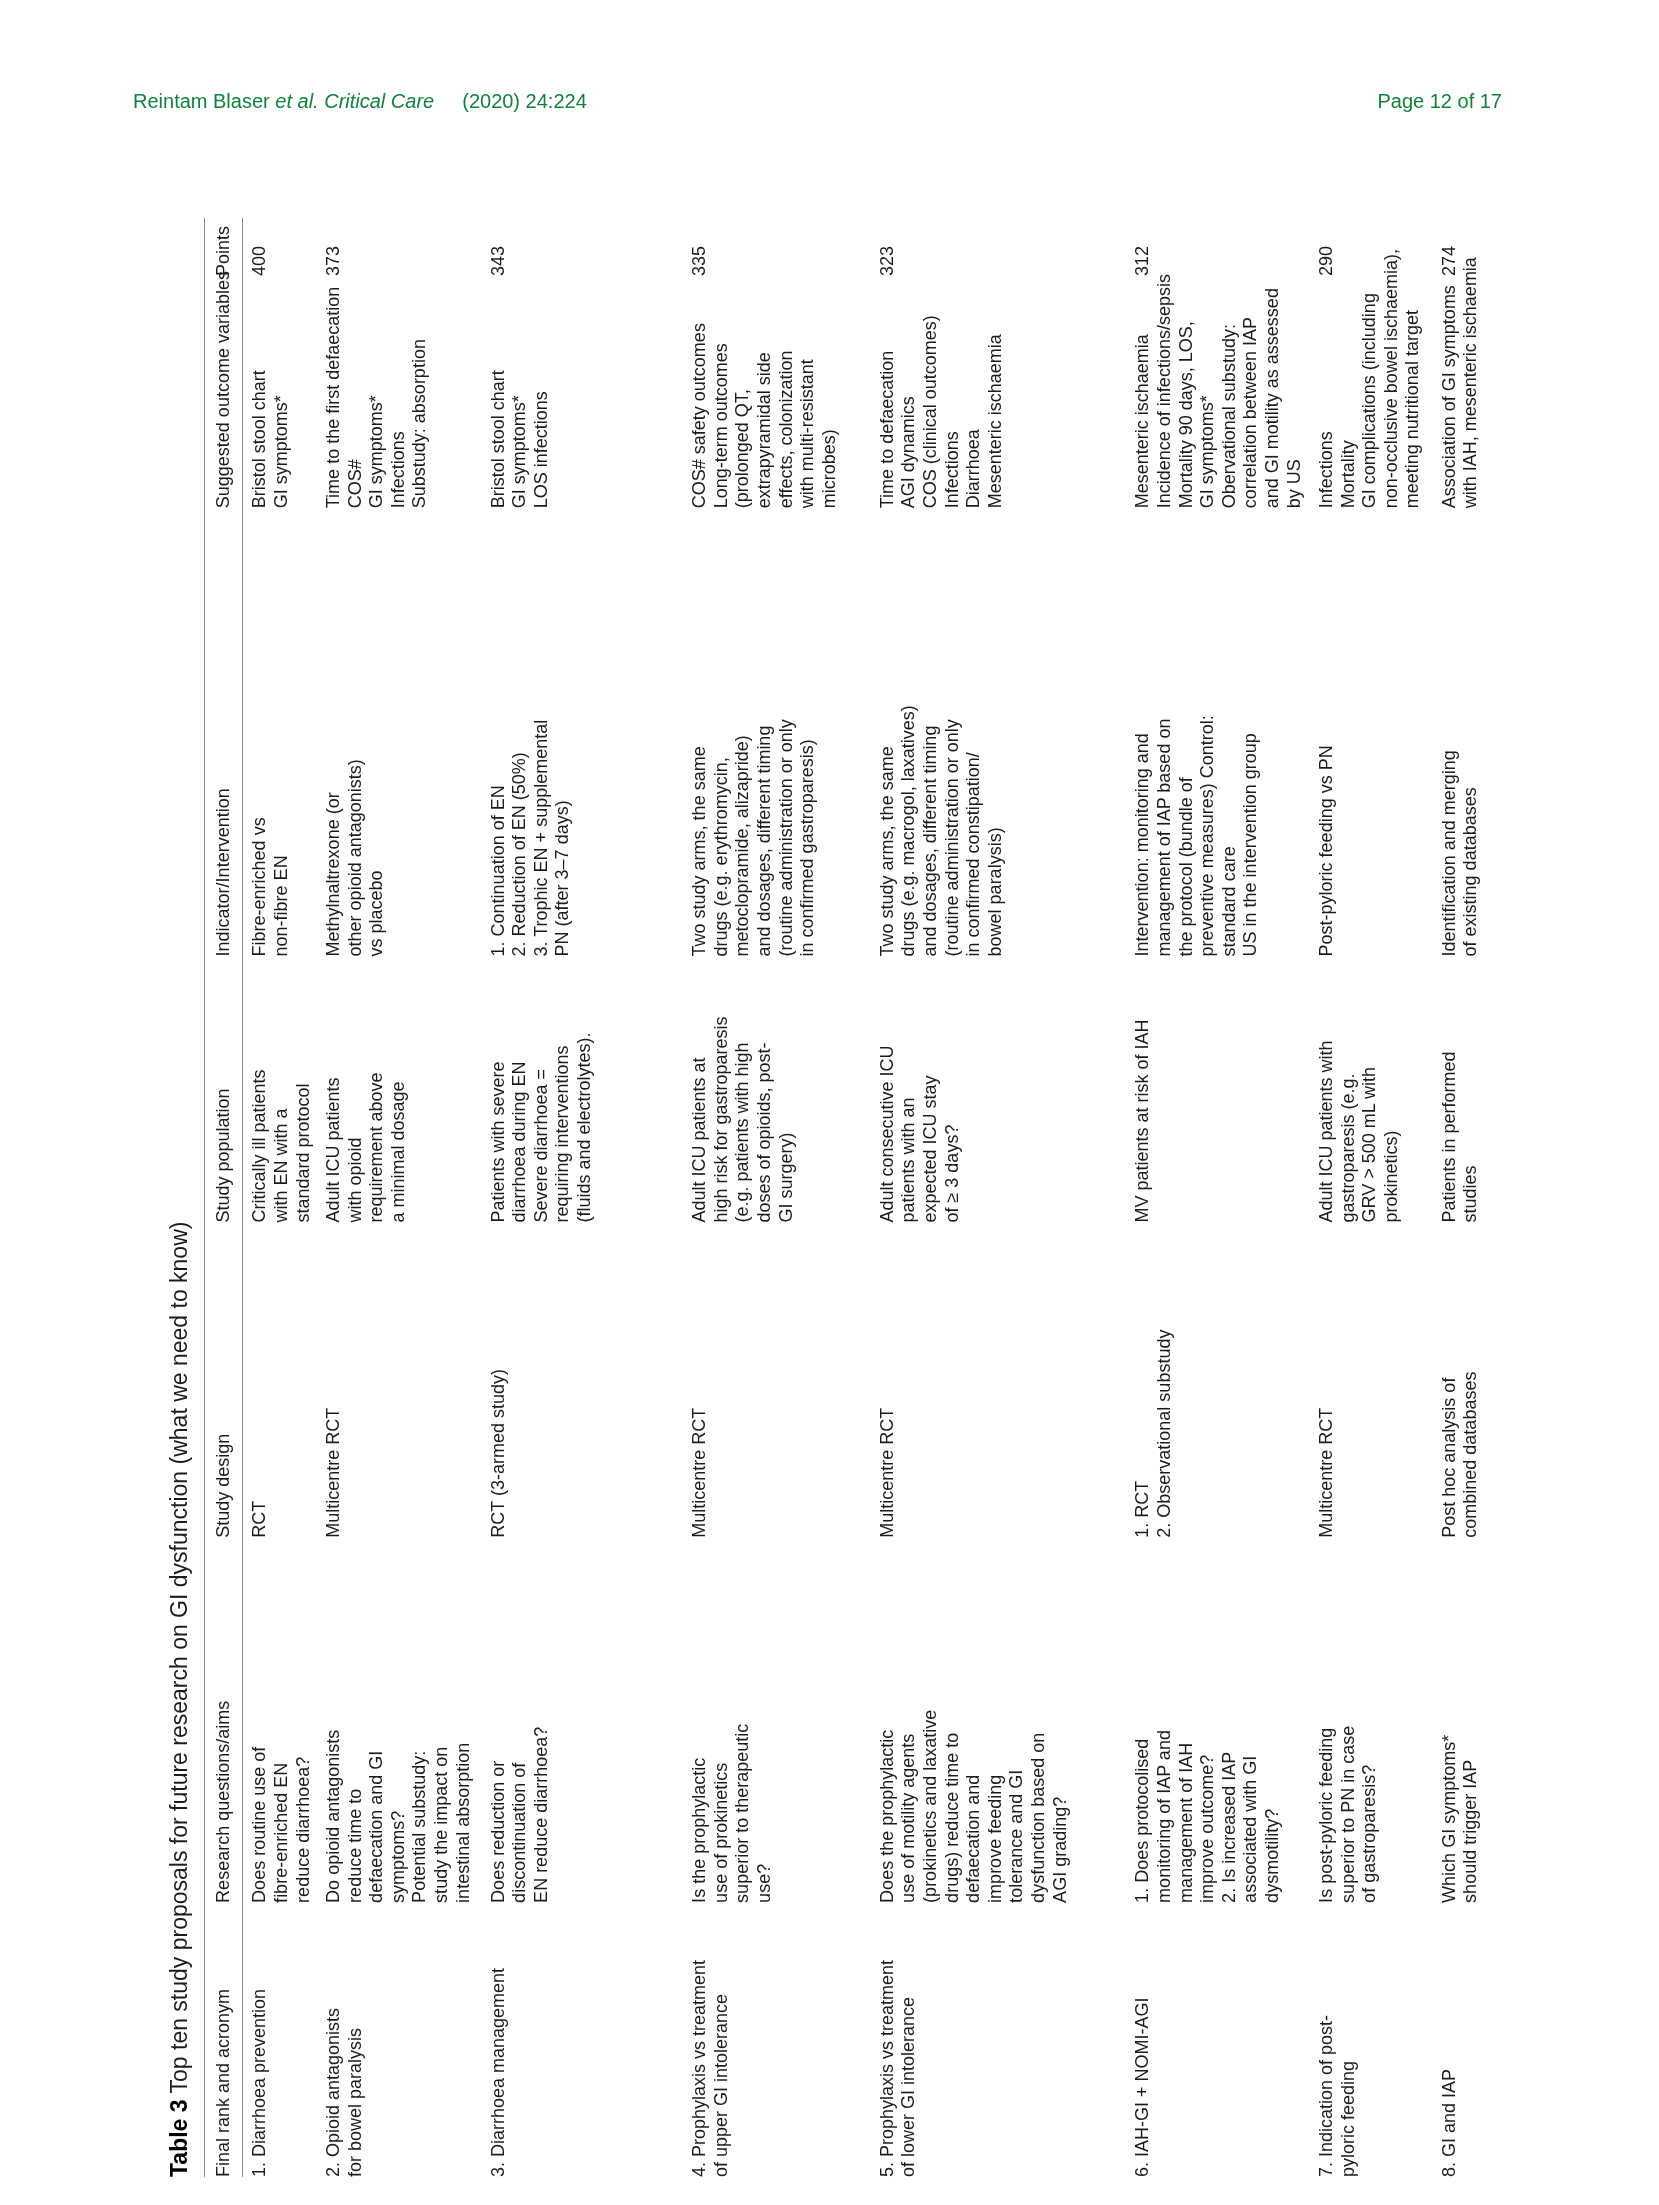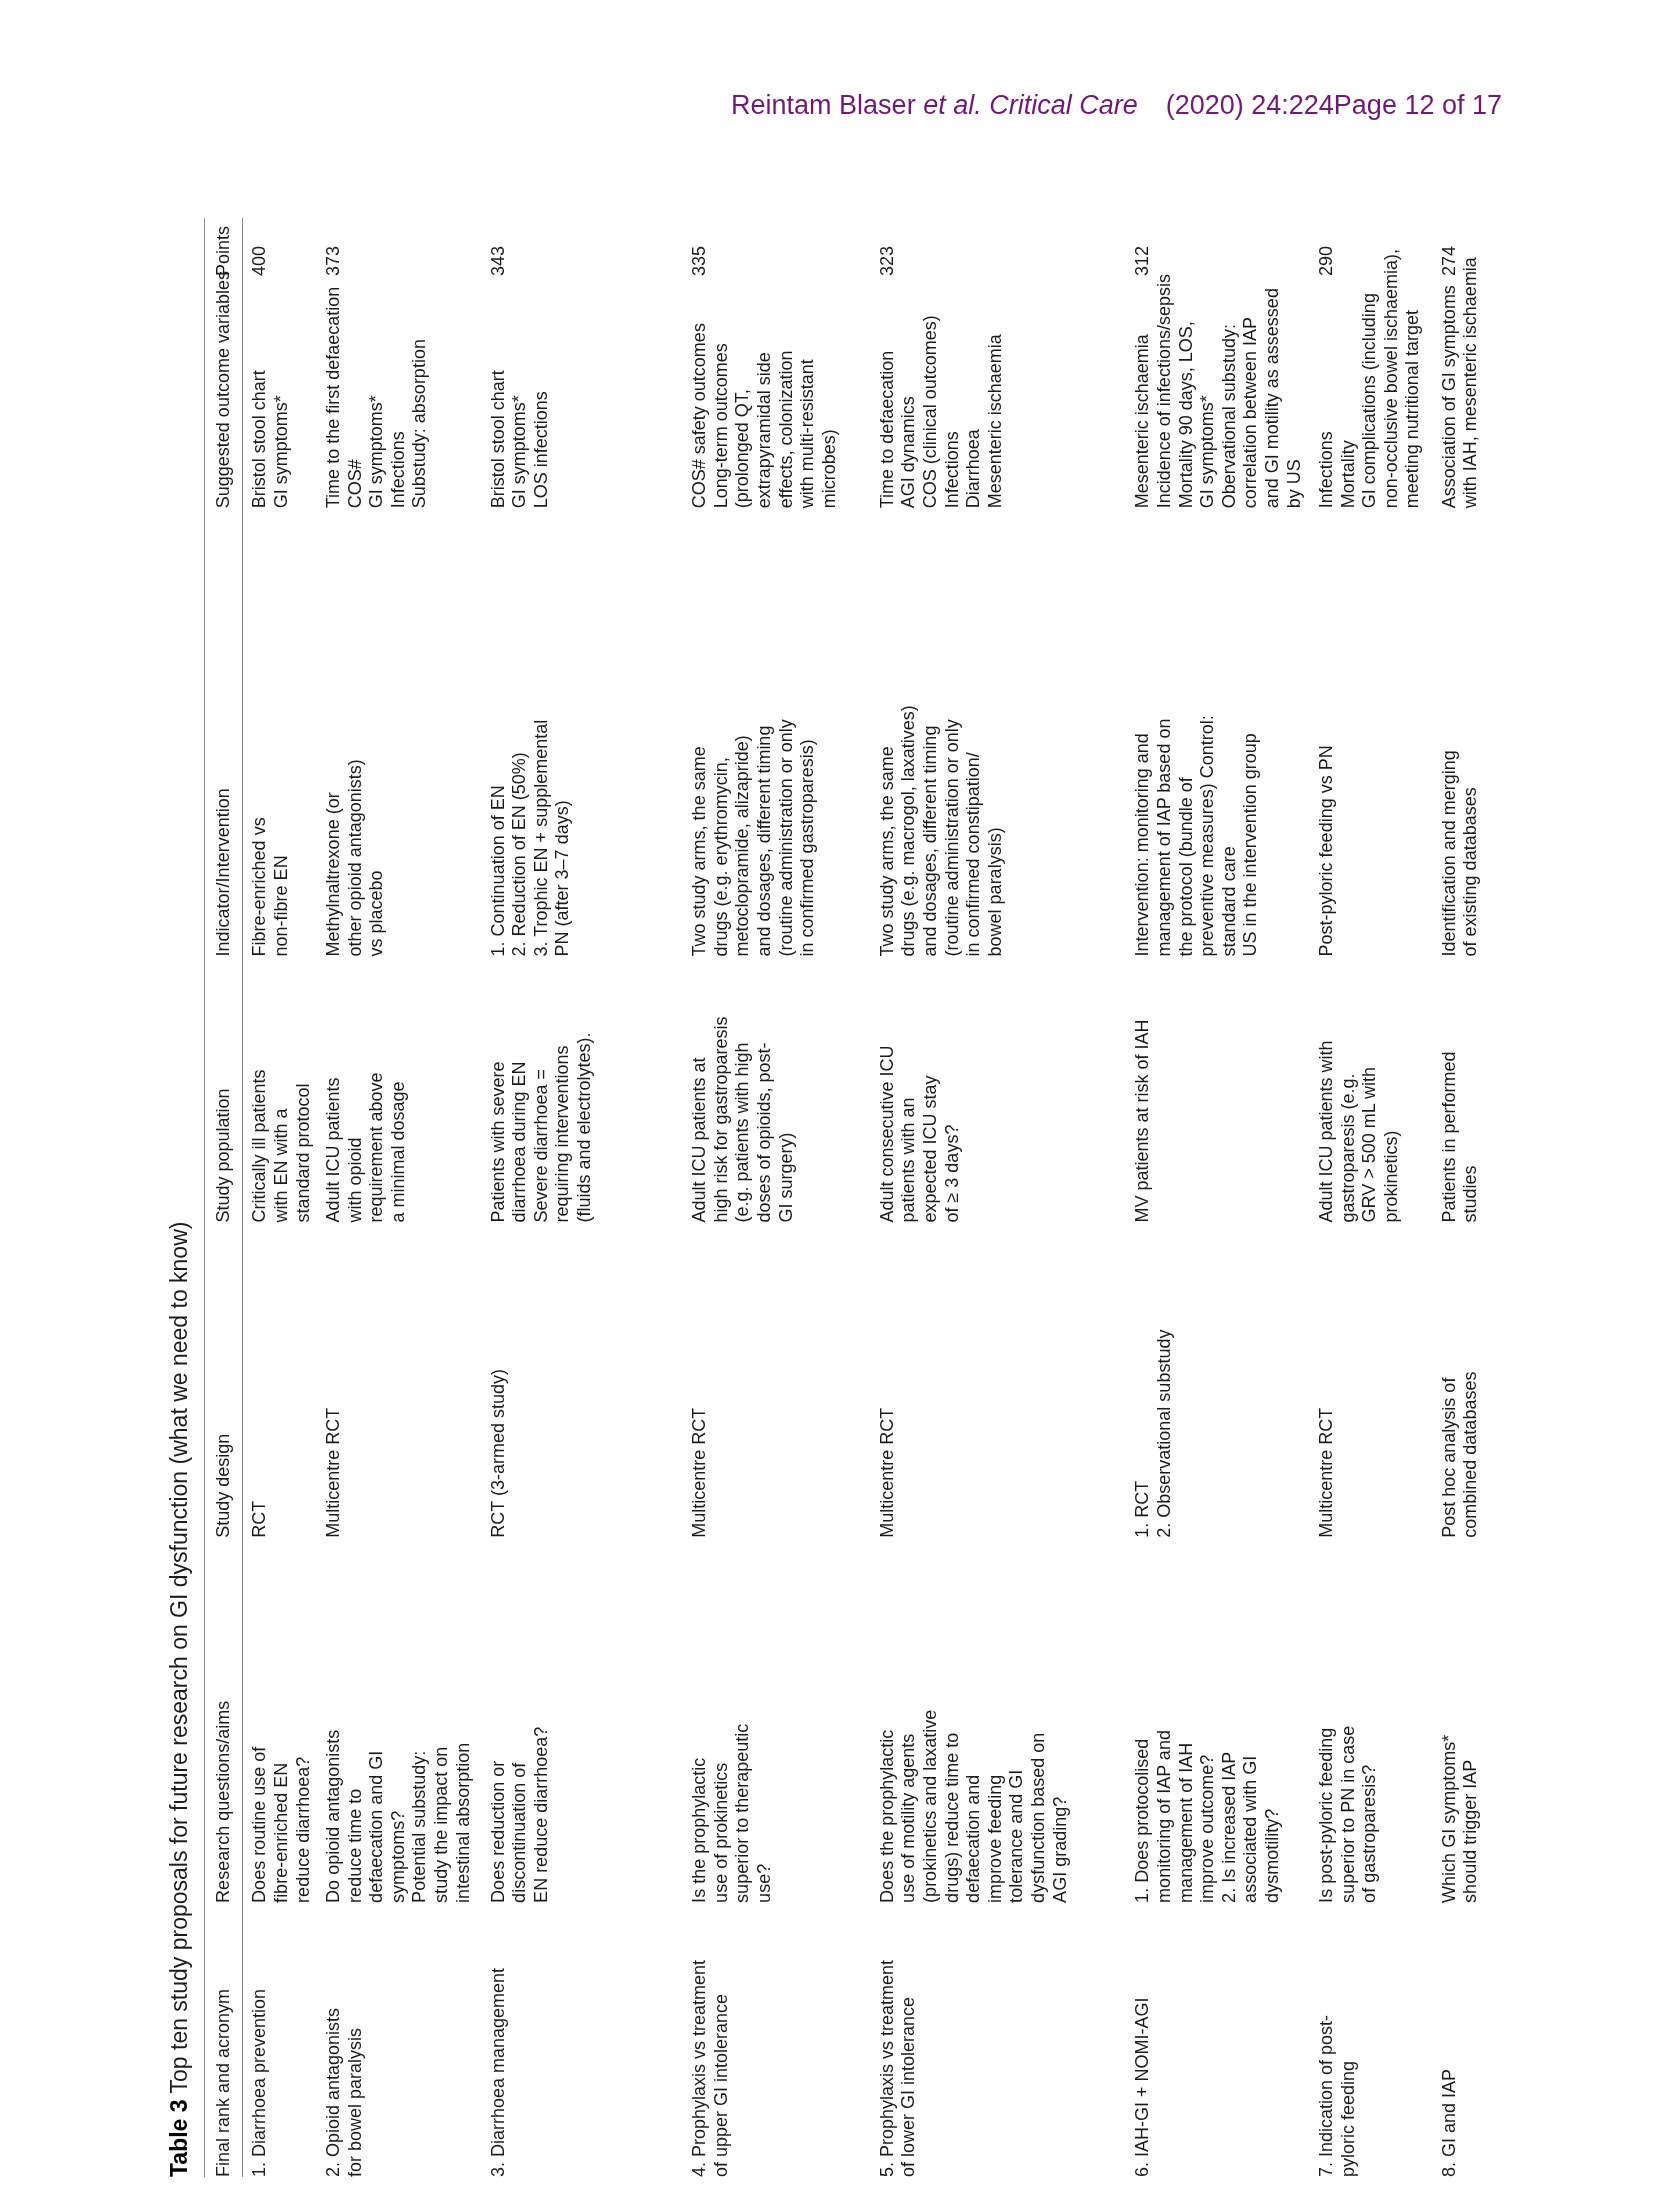--- a/index.html
+++ b/index.html
@@ -7,22 +7,22 @@
     width:1660px; height:2205px;
     background:#ffffff;
     font-family:"Liberation Sans", sans-serif;
     color:#1c1c1c;
     position:relative;
     overflow:hidden;
   }
   
   .page-header {
     position:absolute; top:90px; left:133px; right:158px;
-    display:flex; justify-content:flex-end;
-    font-size:27px; color:#701a75;
+    display:flex; justify-content:space-between;
+    font-size:20px; color:#15803d;
   }
   .cite-left .italic { font-style:italic; }
   .cite-left .cite-num { margin-left:28px; }
   
   .rotated-block {
     position:absolute;
     left:166px; top:2177px;
     width:1959px;
     transform:rotate(-90deg);
     transform-origin:0 0;

